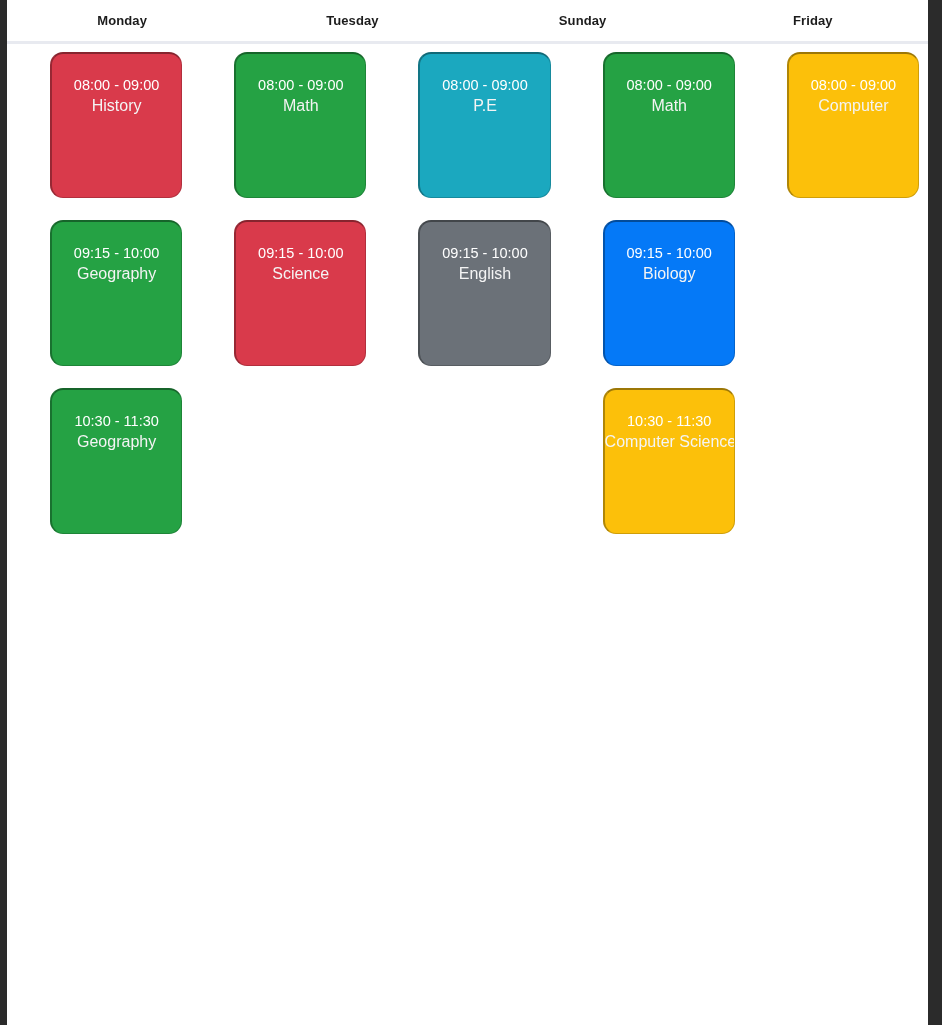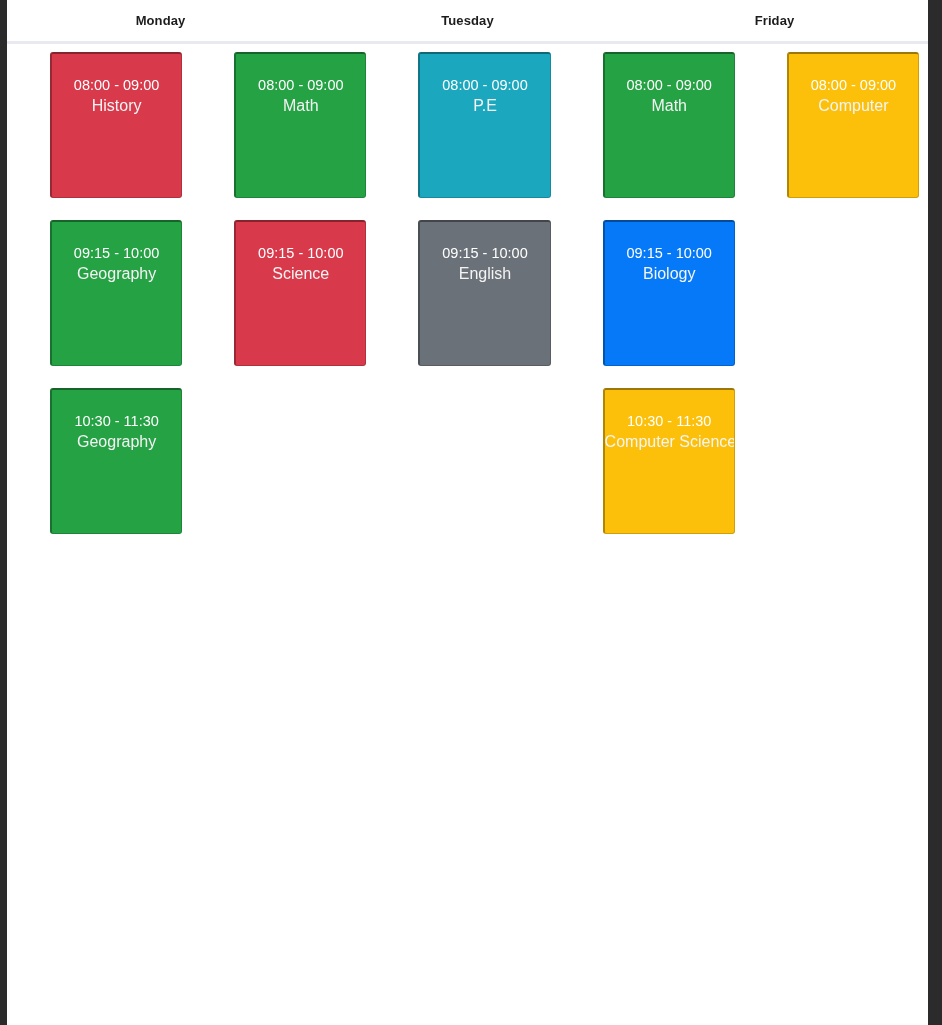--- a/index.html
+++ b/index.html
@@ -79,21 +79,21 @@
   }
 
   .slot.empty { background: transparent; }
 
   .event-card {
     position: absolute;
     left: 0;
     top: 0;
     right: 0;
     bottom: 0;
-    border-radius: 3px;
+    border-radius: 13px;
     border-top: 2px solid rgba(0,0,0,0.38);
     border-left: 2px solid rgba(0,0,0,0.30);
     border-right: 1px solid rgba(0,0,0,0.18);
     border-bottom: 1px solid rgba(0,0,0,0.18);
     padding-top: 22px;
     text-align: center;
     color: #ffffff;
     overflow: hidden;
     margin-left: 34px;
   }
@@ -115,20 +115,21 @@
 </style>
 </head>
 <body>
 
 <div id="viewport">
   <div id="page">
 
     <div id="day-header">
       <div class="day-header-cell">Monday</div>
       <div class="day-header-cell">Tuesday</div>
+      <div class="day-header-cell">Sunday</div>
       <div class="day-header-cell">Friday</div>
     </div>
 
     <div id="header-rule"></div>
 
     <div id="grid">
 
     <div class="day-column">
           <div class="slot">
             <div class="event-card" style="background: rgb(217, 58, 75);">

